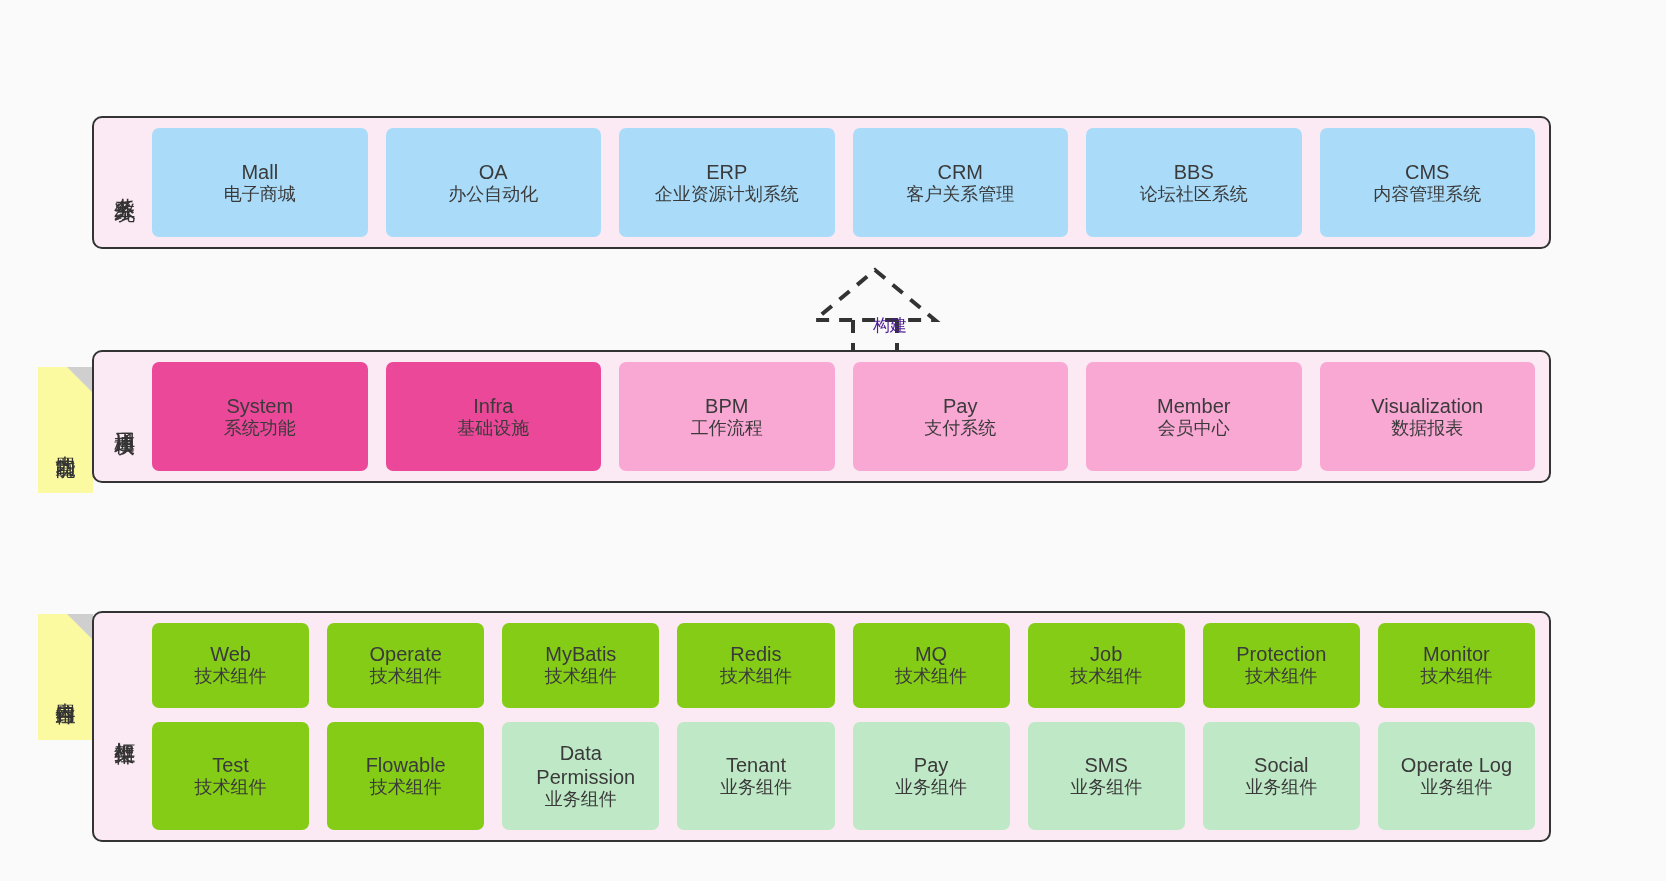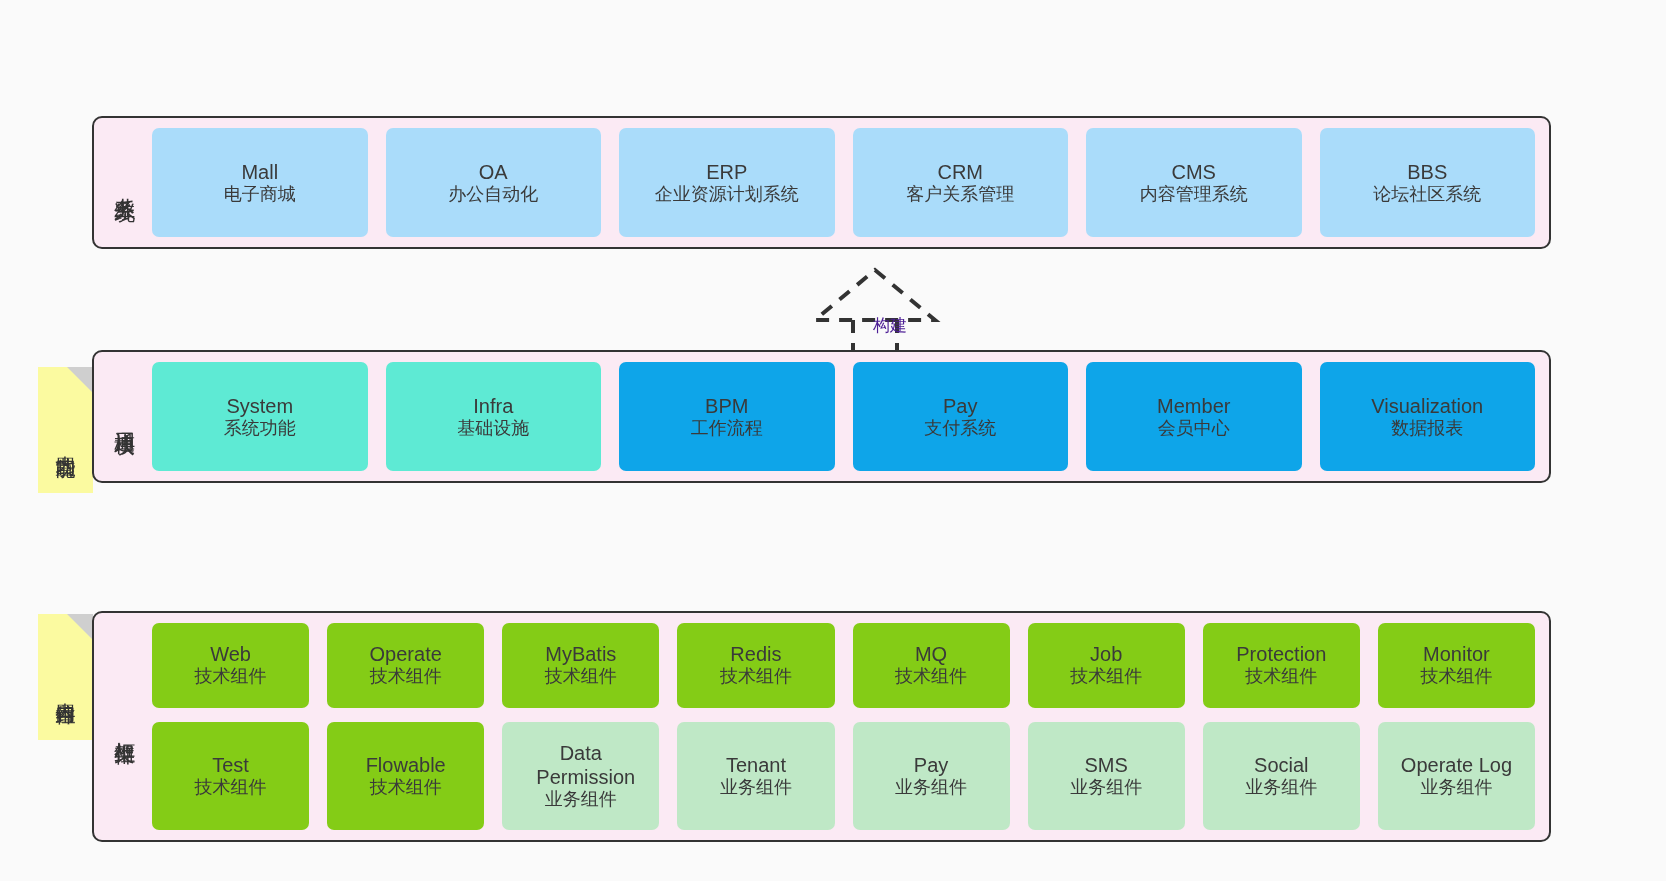--- a/index.html
+++ b/index.html
@@ -82,22 +82,22 @@
     font-size: 20px;
     color: #3a3a3a;
   }
   .node .n-cn {
     font-size: 18px;
     color: #3a3a3a;
   }
 
   
   .c-blue       { background: #aadcfa; }
-  .c-red        { background: #5eead4; }
-  .c-pink       { background: #0ea5e9; }
+  .c-red        { background: #ec4899; }
+  .c-pink       { background: #f9a8d4; }
   .c-green      { background: #84cc16; }
   .c-lightgreen { background: #bfe8c6; }
 
   
   .note {
     position: absolute;
     box-sizing: border-box;
     background: #fbfaa0;
     display: flex;
     align-items: center;
@@ -163,26 +163,26 @@
         </div>
         <div class="node c-blue">
           <span class="n-en">ERP</span>
           <span class="n-cn">企业资源计划系统</span>
         </div>
         <div class="node c-blue">
           <span class="n-en">CRM</span>
           <span class="n-cn">客户关系管理</span>
         </div>
         <div class="node c-blue">
+          <span class="n-en">BBS</span>
+          <span class="n-cn">论坛社区系统</span>
+        </div>
+        <div class="node c-blue">
           <span class="n-en">CMS</span>
           <span class="n-cn">内容管理系统</span>
-        </div>
-        <div class="node c-blue">
-          <span class="n-en">BBS</span>
-          <span class="n-cn">论坛社区系统</span>
         </div>
       </div>
     </div>
   </div>
 
   <div class="connector" style="left:795px; top:268px;">
     <svg width="160" height="96" viewBox="0 0 160 96" fill="none" aria-hidden="true">
       <path d="M80 2 L140 52 L20 52 Z" stroke="#333333" stroke-width="4" stroke-dasharray="13 10" fill="none" stroke-linejoin="miter"></path>
       <path d="M58 52 L58 92 M102 52 L102 92 M58 92 L102 92" stroke="#333333" stroke-width="4" stroke-dasharray="13 10" fill="none"></path>
     </svg>

